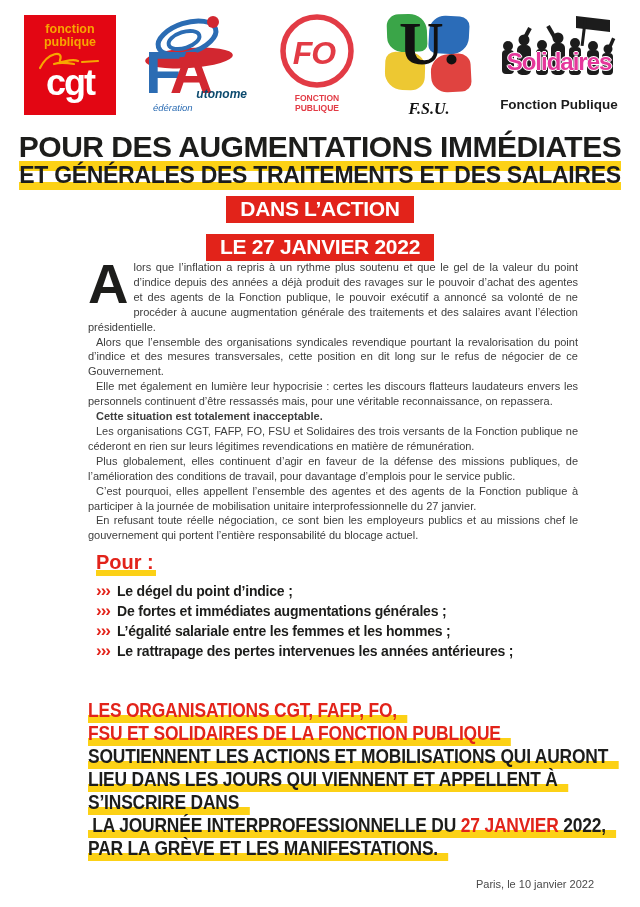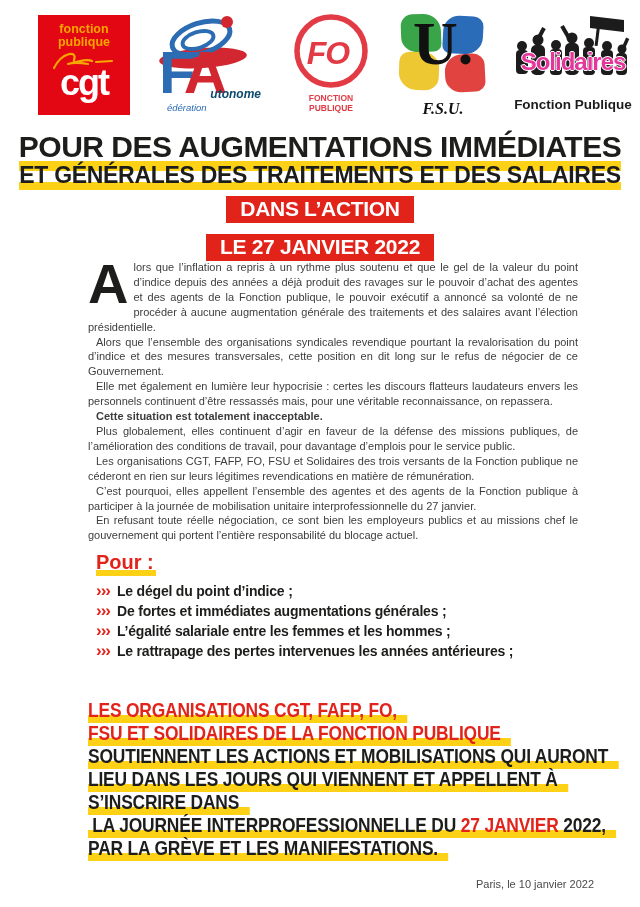--- a/index.html
+++ b/index.html
@@ -3,21 +3,21 @@
 <meta charset="utf-8">
 <style>
   * { margin:0; padding:0; box-sizing:border-box; }
   html,body { background:#ffffff; }
   .page {
     position:relative; width:640px; height:907px; background:#ffffff;
     font-family:"Liberation Sans", sans-serif; overflow:hidden;
   }
 
   
-  .logos { position:absolute; top:10px; left:38px; width:598px; height:110px;
+  .logos { position:absolute; top:10px; left:24px; width:598px; height:110px;
            display:flex; justify-content:space-between; align-items:center; }
 
   .logo-cgt { width:92px; height:100px; background:#e30613; text-align:center; }
   .cgt-top { padding-top:8px; font-size:12.5px; font-weight:bold; color:#f7a600; line-height:13px; }
   .cgt-squiggle { display:block; margin:1px auto 0; }
   .cgt-main { font-size:36px; color:#fff; font-weight:bold; letter-spacing:-2px; line-height:30px; margin-top:-4px; }
 
   .logo-fa { width:114px; height:106px; position:relative; }
   .fa-letters { position:absolute; top:26px; left:8px; white-space:nowrap; }
   .fa-f { font-size:60px; font-weight:bold; color:#2b6cb3; }
@@ -179,22 +179,22 @@
   <div class="banner">
     <div><span class="banner-box">DANS L’ACTION</span></div>
     <div><span class="banner-box">LE 27 JANVIER 2022</span></div>
   </div>
 
   <div class="body">
     <p class="p-first"><span class="dropcap">A</span><span>lors que l’inflation a repris à un rythme plus soutenu et que le gel de la valeur du point d’indice depuis des années a déjà produit des ravages sur le pouvoir d’achat des agentes et des agents de la Fonction publique, le pouvoir exécutif a annoncé sa volonté de ne procéder à aucune augmentation générale des traitements et des salaires avant l’élection présidentielle.</span></p>
     <p>Alors que l’ensemble des organisations syndicales revendique pourtant la revalorisation du point d’indice et des mesures transversales, cette position en dit long sur le refus de négocier de ce Gouvernement.</p>
     <p>Elle met également en lumière leur hypocrisie : certes les discours flatteurs laudateurs envers les personnels continuent d’être ressassés mais, pour une véritable reconnaissance, on repassera.</p>
     <p class="bold-statement">Cette situation est totalement inacceptable.</p>
+    <p>Les organisations CGT, FAFP, FO, FSU et Solidaires des trois versants de la Fonction publique ne céderont en rien sur leurs légitimes revendications en matière de rémunération.</p>
     <p>Plus globalement, elles continuent d’agir en faveur de la défense des missions publiques, de l’amélioration des conditions de travail, pour davantage d’emplois pour le service public.</p>
-    <p>Les organisations CGT, FAFP, FO, FSU et Solidaires des trois versants de la Fonction publique ne céderont en rien sur leurs légitimes revendications en matière de rémunération.</p>
     <p>C’est pourquoi, elles appellent l’ensemble des agentes et des agents de la Fonction publique à participer à la journée de mobilisation unitaire interprofessionnelle du 27 janvier.</p>
     <p>En refusant toute réelle négociation, ce sont bien les employeurs publics et au missions chef le gouvernement qui portent l’entière responsabilité du blocage actuel.</p>
   </div>
 
   <div class="demands">
     <div class="demands-heading"><span class="hl-pour">Pour :</span></div>
     <ul>
       <li><span class="demand-arrow">›››</span><span>Le dégel du point d’indice ;</span></li>
       <li><span class="demand-arrow">›››</span><span>De fortes et immédiates augmentations générales ;</span></li>
       <li><span class="demand-arrow">›››</span><span>L’égalité salariale entre les femmes et les hommes ;</span></li>

